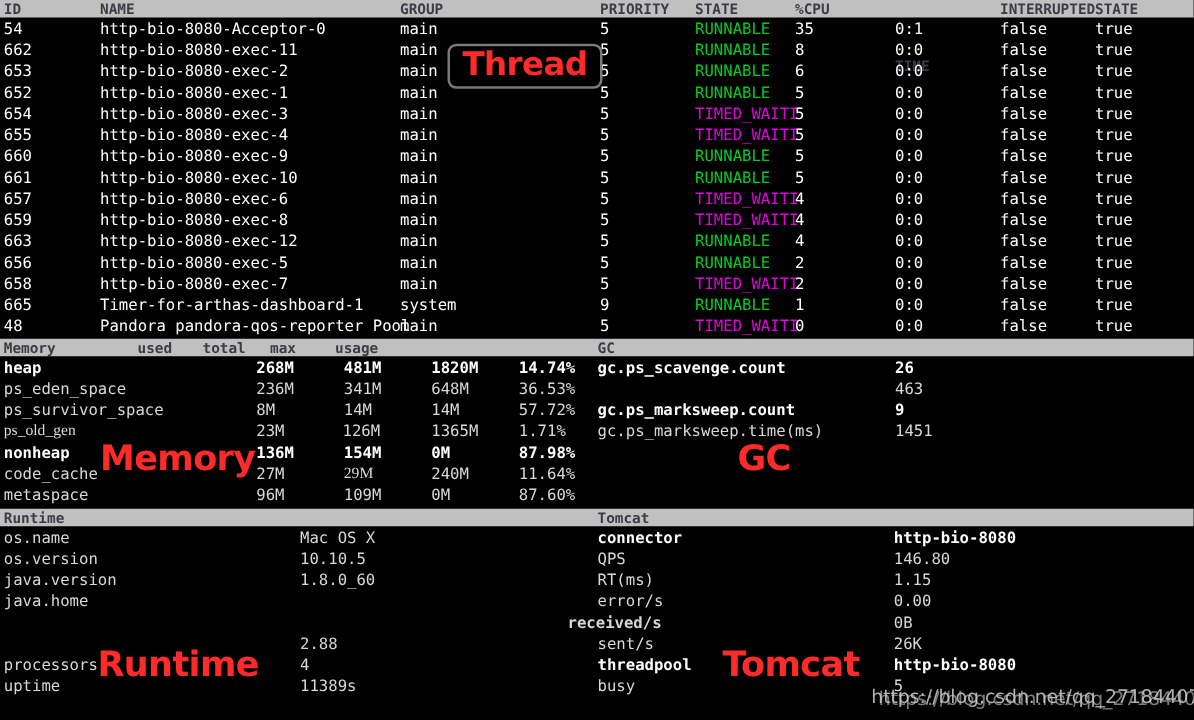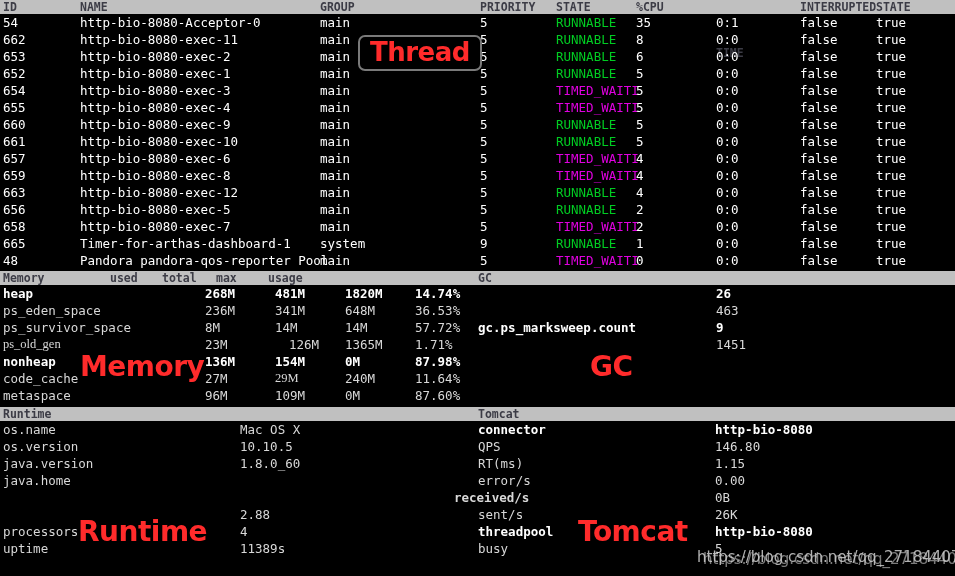--- a/index.html
+++ b/index.html
@@ -91,30 +91,30 @@
       <span style="left: 110px;">used</span>
       <span style="left: 162px;">total</span>
       <span style="left: 216px;">max</span>
       <span style="left: 268px;">usage</span>
       <span style="left: 478px;">GC</span>
     </div>
   <div id="memory-rows">
       <div class="row" style="top: 285px;"><span class="c-bold" style="left: 3px;">heap</span><span class="c-bold" style="left: 205px;">268M</span><span class="c-bold" style="left: 275px;">481M</span><span class="c-bold" style="left: 345px;">1820M</span><span class="c-bold" style="left: 415px;">14.74%</span></div>
       <div class="row" style="top: 302px;"><span class="c-dim" style="left: 3px;">ps_eden_space</span><span class="c-dim" style="left: 205px;">236M</span><span class="c-dim" style="left: 275px;">341M</span><span class="c-dim" style="left: 345px;">648M</span><span class="c-dim" style="left: 415px;">36.53%</span></div>
       <div class="row" style="top: 319px;"><span class="c-dim" style="left: 3px;">ps_survivor_space</span><span class="c-dim" style="left: 205px;">8M</span><span class="c-dim" style="left: 275px;">14M</span><span class="c-dim" style="left: 345px;">14M</span><span class="c-dim" style="left: 415px;">57.72%</span></div>
-      <div class="row" style="top: 336px;"><span class="c-dim" style="left: 3px; font-family: Liberation Serif, serif;">ps_old_gen</span><span class="c-dim" style="left: 205px;">23M</span><span class="c-dim" style="left: 289px; text-align: right;">126M</span><span class="c-dim" style="left: 345px;">1365M</span><span class="c-dim" style="left: 415px;">1.71%</span></div>
+      <div class="row" style="top: 336px;"><span class="c-dim" style="left: 3px; font-family: Liberation Serif, serif;">ps_old_gen</span><span class="c-dim" style="left: 205px;">23M</span><span class="c-dim" style="left: 274px; text-align: right;">126M</span><span class="c-dim" style="left: 345px;">1365M</span><span class="c-dim" style="left: 415px;">1.71%</span></div>
       <div class="row" style="top: 353px;"><span class="c-bold" style="left: 3px;">nonheap</span><span class="c-bold" style="left: 205px;">136M</span><span class="c-bold" style="left: 275px;">154M</span><span class="c-bold" style="left: 345px;">0M</span><span class="c-bold" style="left: 415px;">87.98%</span></div>
       <div class="row" style="top: 370px;"><span class="c-dim" style="left: 3px;">code_cache</span><span class="c-dim" style="left: 205px;">27M</span><span class="c-dim" style="left: 275px; font-family: Liberation Serif, serif;">29M</span><span class="c-dim" style="left: 345px;">240M</span><span class="c-dim" style="left: 415px;">11.64%</span></div>
       <div class="row" style="top: 387px;"><span class="c-dim" style="left: 3px;">metaspace</span><span class="c-dim" style="left: 205px;">96M</span><span class="c-dim" style="left: 275px;">109M</span><span class="c-dim" style="left: 345px;">0M</span><span class="c-dim" style="left: 415px;">87.60%</span></div>
     </div>
   <div id="gc-rows">
-      <div class="row" style="top: 285px;"><span class="c-bold" style="left: 716px;">26</span></div>
+      <div class="row" style="top: 285px;"><span class="c-bold" style="left: 478px;">gc.ps_scavenge.count</span><span class="c-bold" style="left: 716px;">26</span></div>
       <div class="row" style="top: 302px;"><span class="c-dim" style="left: 716px;">463</span></div>
       <div class="row" style="top: 319px;"><span class="c-bold" style="left: 478px;">gc.ps_marksweep.count</span><span class="c-bold" style="left: 716px;">9</span></div>
-      <div class="row" style="top: 336px;"><span class="c-dim" style="left: 716px;">1451</span></div>
+      <div class="row" style="top: 336px;"><span class="c-dim" style="left: 478px;">gc.ps_marksweep.time(ms)</span><span class="c-dim" style="left: 716px;">1451</span></div>
     </div>
 
   <div class="hdr" id="runtime-hdr" style="top:407px;">
       <span style="left: 3px;">Runtime</span>
       <span style="left: 478px;">Tomcat</span>
     </div>
   <div id="runtime-rows">
       <div class="row" style="top: 421px;"><span class="c-dim" style="left: 3px;">os.name</span><span class="c-dim" style="left: 240px;">Mac OS X</span></div>
       <div class="row" style="top: 438px;"><span class="c-dim" style="left: 3px;">os.version</span><span class="c-dim" style="left: 240px;">10.10.5</span></div>
       <div class="row" style="top: 455px;"><span class="c-dim" style="left: 3px;">java.version</span><span class="c-dim" style="left: 240px;">1.8.0_60</span></div>

